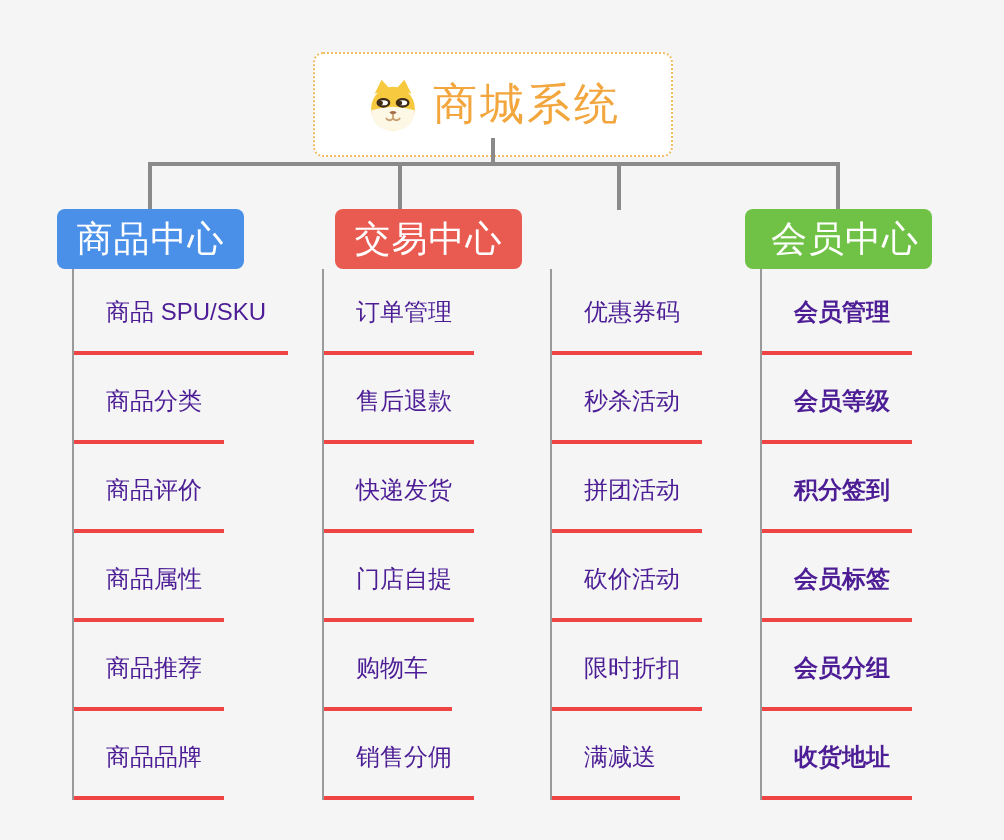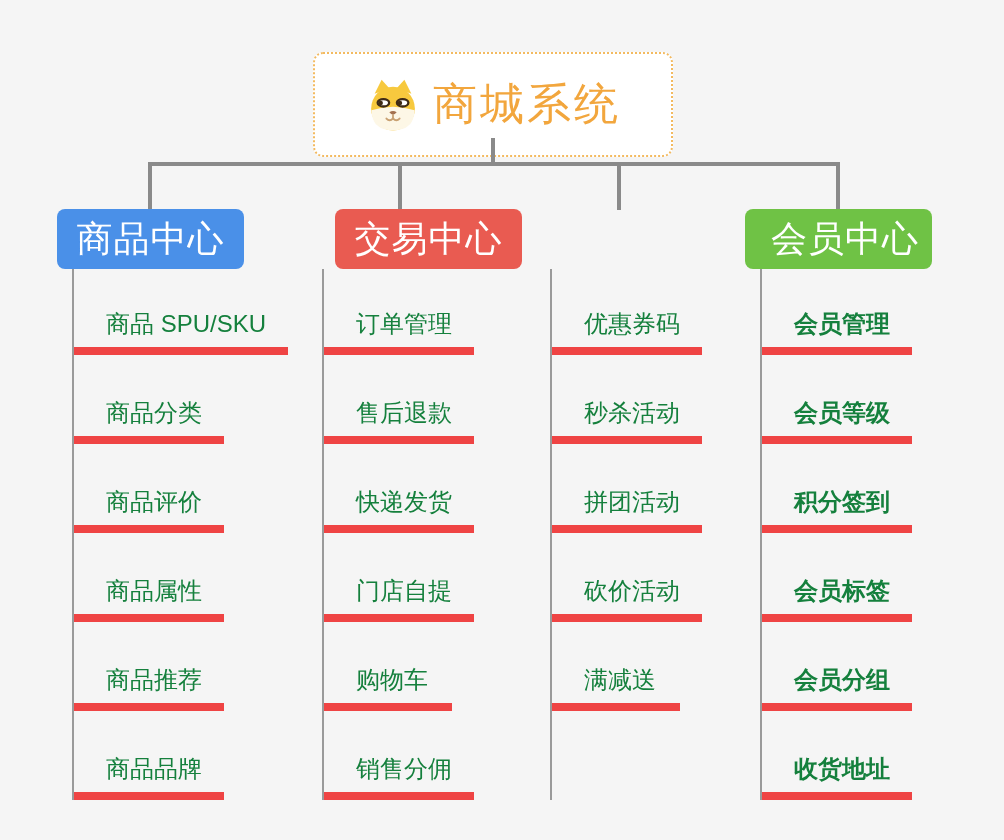--- a/index.html
+++ b/index.html
@@ -77,24 +77,24 @@
   .col-2 { left: 322px; }
   .col-3 { left: 550px; }
   .col-4 { left: 760px; font-weight: bold; }
 
   .item-node {
     height: 89px;
     width: max-content;
     min-width: 128px;
     display: flex;
     align-items: flex-end;
-    padding: 0 22px 7px 32px;
-    border-bottom: 8px solid #ef4444;
+    padding: 0 22px 23px 32px;
+    border-bottom: 4px solid #ef4444;
     font-size: 24px;
-    color: #15803d;
+    color: #4c1d95;
     white-space: nowrap;
     cursor: pointer;
   }
   .item-node:first-child { height: 86px; }
 </style>
 </head>
 <body>
 
 <div class="canvas">
 
@@ -144,20 +144,21 @@
     <div class="item-node">门店自提</div>
     <div class="item-node">购物车</div>
     <div class="item-node">销售分佣</div>
   </div>
 
   <div class="item-column col-3">
     <div class="item-node">优惠券码</div>
     <div class="item-node">秒杀活动</div>
     <div class="item-node">拼团活动</div>
     <div class="item-node">砍价活动</div>
+    <div class="item-node">限时折扣</div>
     <div class="item-node">满减送</div>
   </div>
 
   <div class="item-column col-4">
     <div class="item-node">会员管理</div>
     <div class="item-node">会员等级</div>
     <div class="item-node">积分签到</div>
     <div class="item-node">会员标签</div>
     <div class="item-node">会员分组</div>
     <div class="item-node">收货地址</div>

